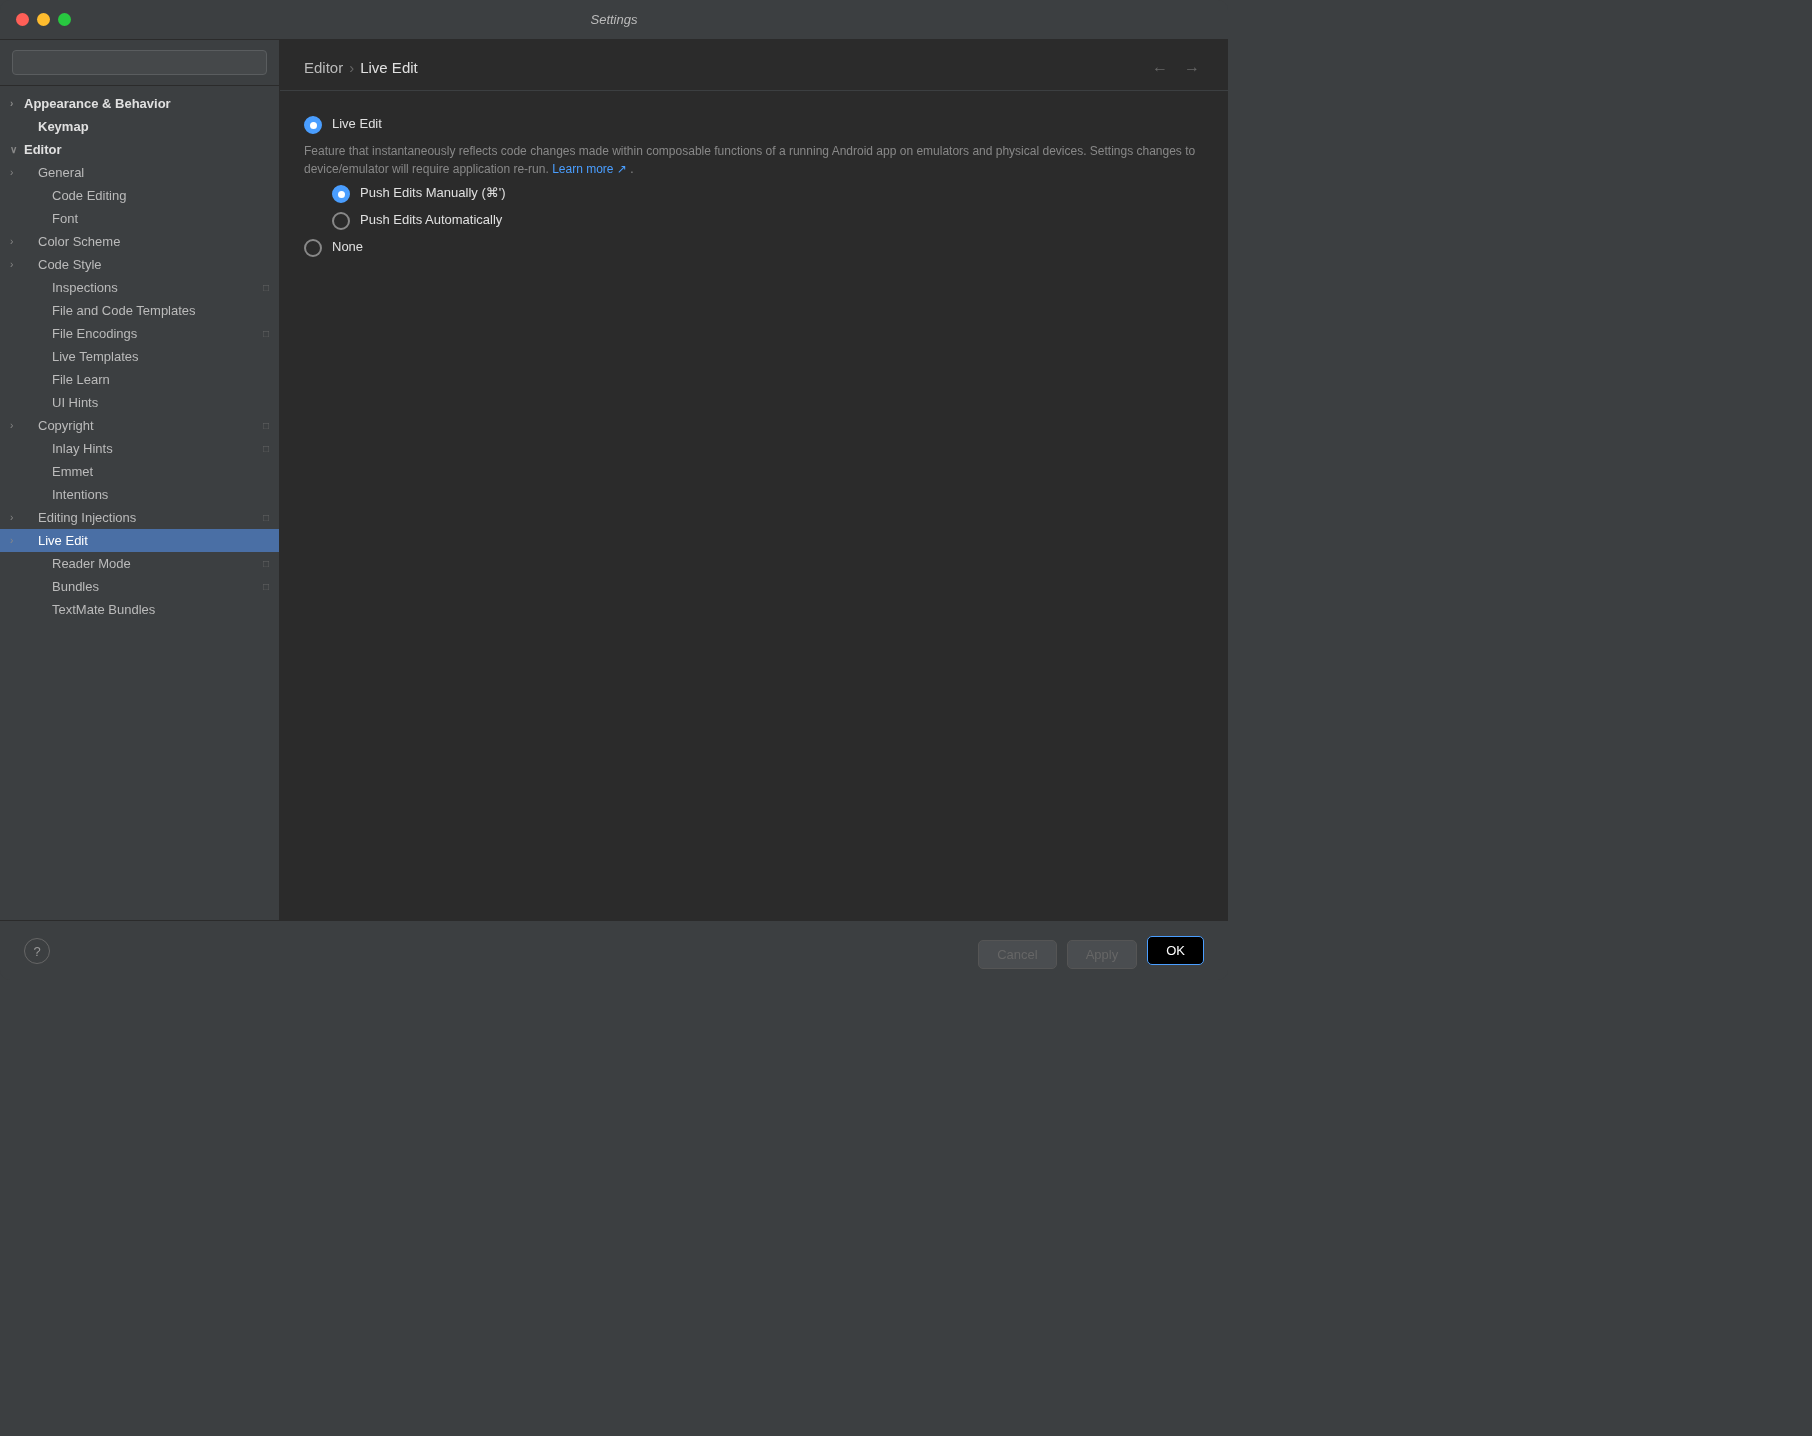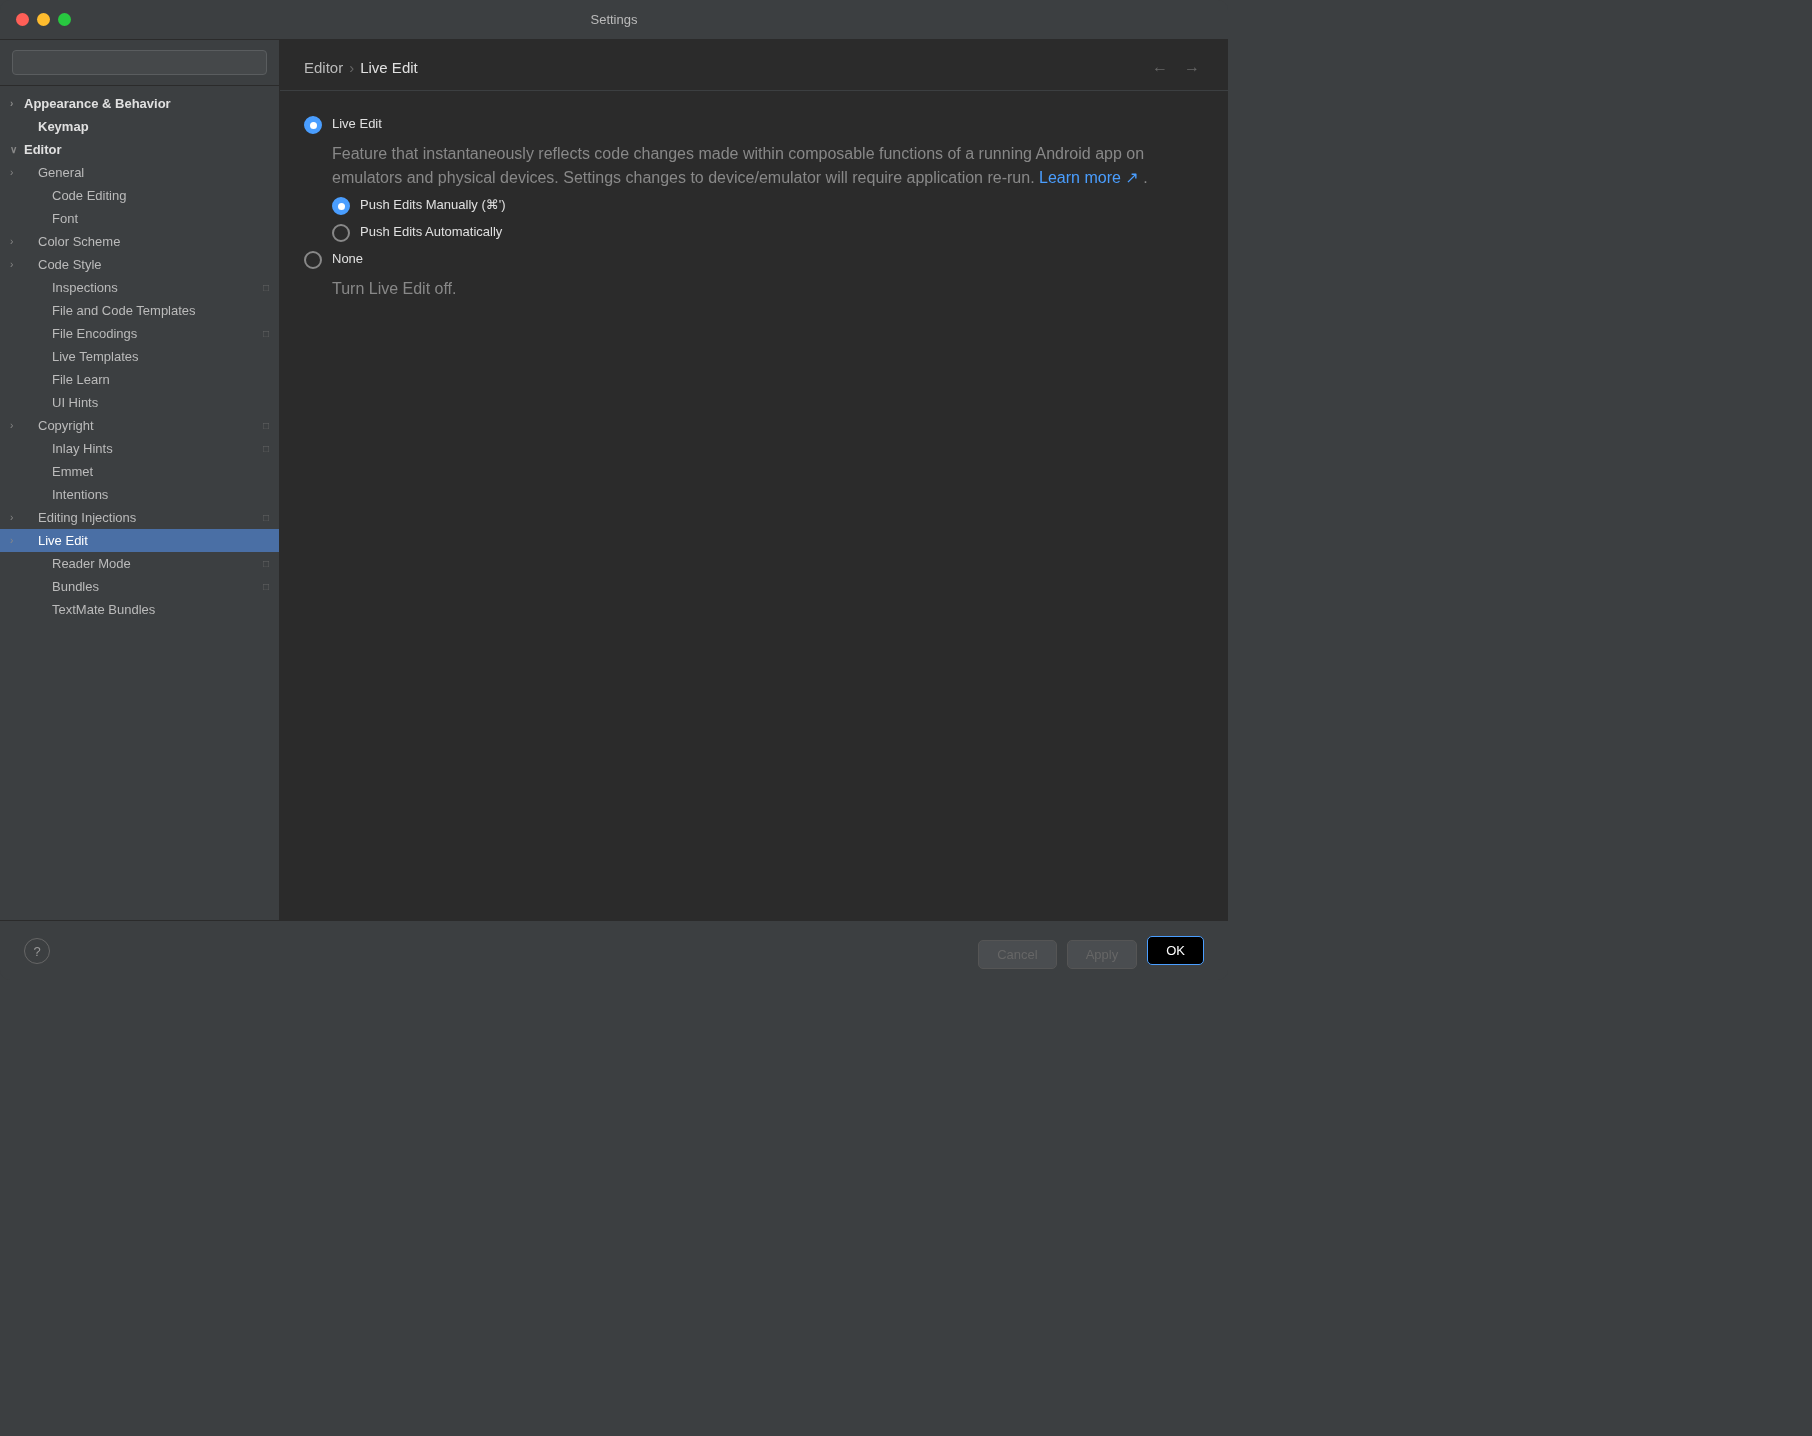--- a/index.html
+++ b/index.html
@@ -25,20 +25,21 @@
       align-items: center;
       justify-content: center;
       position: relative;
       flex-shrink: 0;
       border-bottom: 1px solid #2b2b2b;
     }
     .titlebar-title {
       color: #bbbbbb;
       font-size: 13px;
       font-weight: 500;
+      font-style: italic;
     }
     .window-buttons {
       position: absolute;
       left: 16px;
       display: flex;
       gap: 8px;
       align-items: center;
     }
     .win-btn {
       width: 13px;
@@ -207,25 +208,24 @@
       border-radius: 50%;
       background: #fff;
     }
 
     .radio-label {
       font-size: 13px;
       color: #e0e0e0;
       line-height: 1.4;
     }
     .radio-description {
-      font-size: 16px;
+      font-size: 12px;
       color: #888;
       margin-top: 2px;
       line-height: 1.5;
-      margin-left: 28px;
       margin-bottom: 4px;
     }
 
     .sub-options {
       margin-left: 28px;
       margin-top: 6px;
       margin-bottom: 6px;
     }
 
     .learn-more {
@@ -464,21 +464,20 @@
           <div class="radio-option">
             <div class="radio-circle"></div>
             <span class="radio-label">Push Edits Automatically</span>
           </div>
         </div>
 
       <div class="radio-option">
         <div class="radio-circle"></div>
         <span class="radio-label">None</span>
       </div>
-      <div class="radio-description">Turn Live Edit off.</div>
 
     </div>
   </div>
 </div>
 
 <div class="bottom-bar" style="position:relative;">
   <div class="help-btn">
     <span>?</span>
   </div>
   <button class="btn btn-disabled">Cancel</button>

